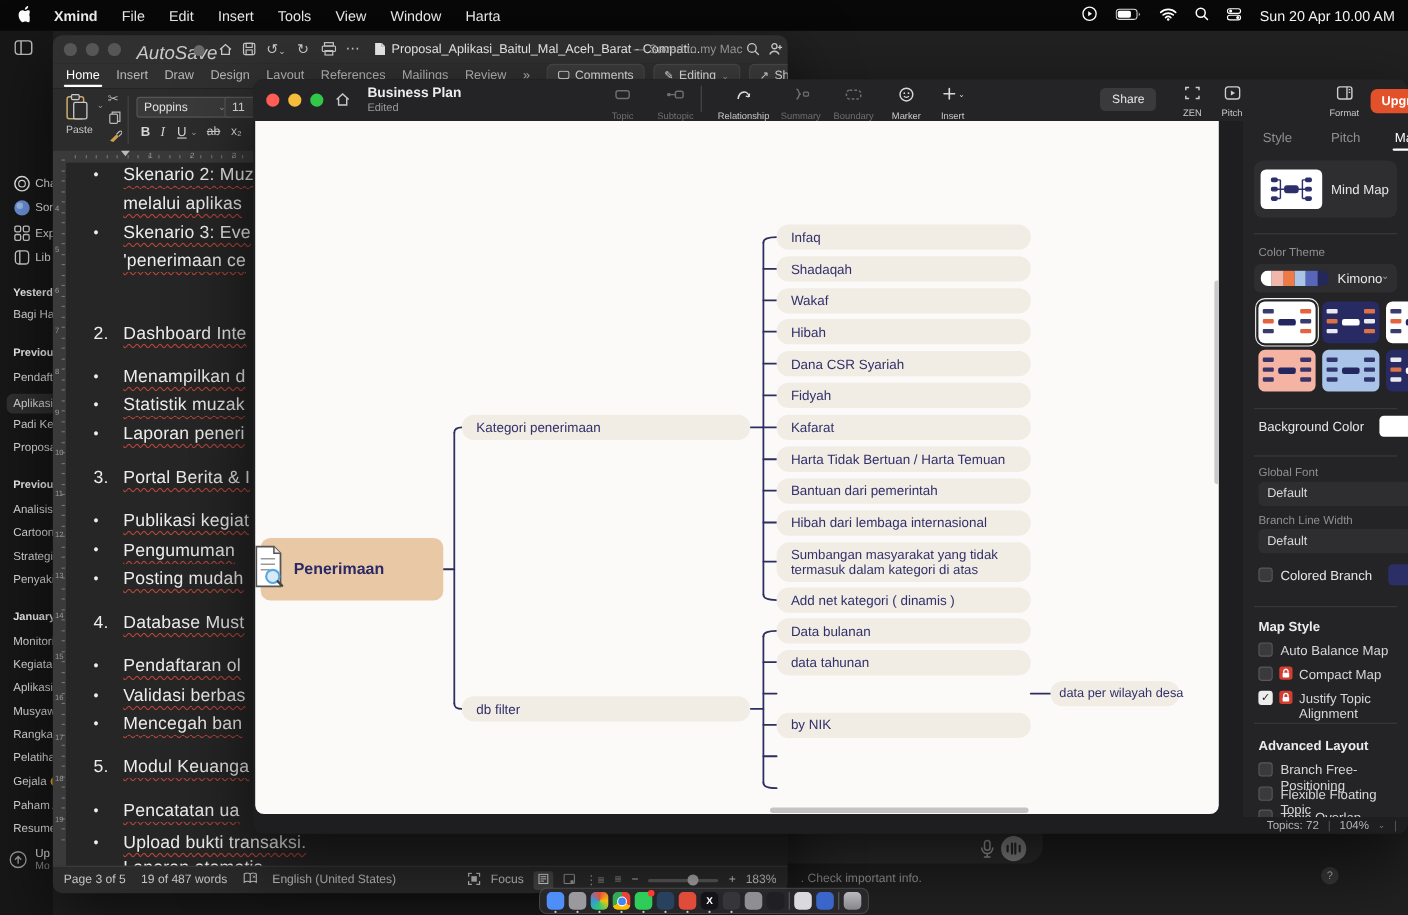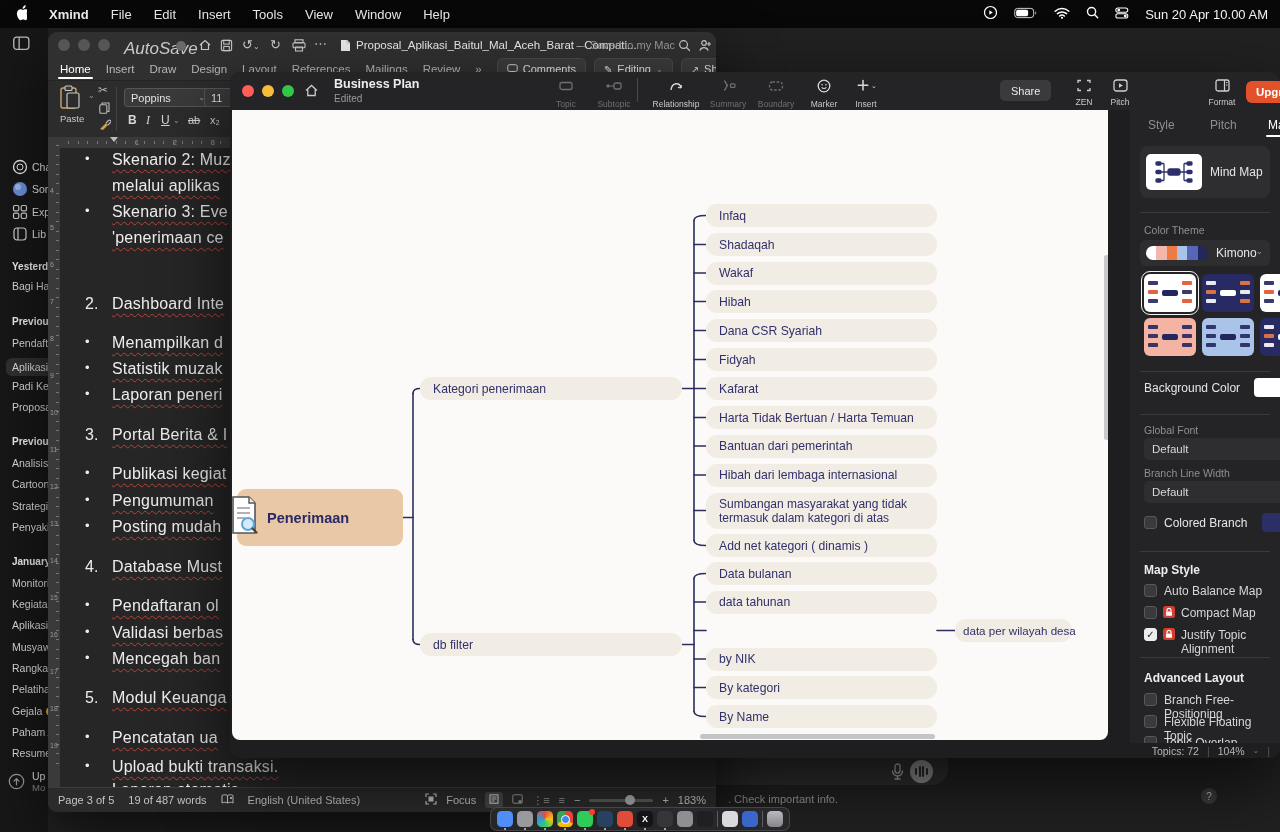--- a/index.html
+++ b/index.html
@@ -113,21 +113,21 @@
           </svg>
       </span>
       <span class="app mitem">Xmind</span>
 
     <span class="mitem">File</span>
         <span class="mitem">Edit</span>
         <span class="mitem">Insert</span>
         <span class="mitem">Tools</span>
         <span class="mitem">View</span>
         <span class="mitem">Window</span>
-        <span class="mitem">Help</span>
+        <span class="mitem">Harta</span>
       </div>
     <div id="menu-right">
       <span>
         <svg width="15" height="15" viewBox="0 0 16 16">
             <circle cx="8" cy="8" r="6.4" fill="none" stroke="#fff" stroke-width="1.3"></circle>
             <path d="M6.7 5.5 L10.4 8 L6.7 10.5 Z" fill="#fff"></path>
           </svg>
       </span>
       <span>
         <svg width="24" height="12" viewBox="0 0 26 12">
@@ -741,22 +741,20 @@
         <div class="mnode" style="left: 474px; top: 209px; width: 231px; height: 23px;">Dana CSR Syariah</div>
         <div class="mnode" style="left: 474px; top: 267px; width: 231px; height: 23px;">Kafarat</div>
         <div class="mnode" style="left: 474px; top: 296px; width: 231px; height: 23px;">Harta Tidak Bertuan / Harta Temuan</div>
         <div class="mnode" style="left: 474px; top: 324.5px; width: 231px; height: 23px;">Bantuan dari pemerintah</div>
         <div class="mnode" style="left: 474px; top: 353.5px; width: 231px; height: 23px;">Hibah dari lembaga internasional</div>
         <div class="mnode wrap" style="left: 474px; top: 382.5px; width: 231px; height: 36px;">Sumbangan masyarakat yang tidak termasuk dalam kategori di atas</div>
         <div class="mnode" style="left: 474px; top: 424px; width: 231px; height: 23px;">Add net kategori ( dinamis )</div>
         <div class="mnode" style="left: 474px; top: 452px; width: 231px; height: 23px;">Data bulanan</div>
         <div class="mnode" style="left: 474px; top: 480.5px; width: 231px; height: 23px;">data tahunan</div>
         <div class="mnode" style="left: 474px; top: 537.5px; width: 231px; height: 23px;">by NIK</div>
-        <div class="mnode" style="left: 474px; top: 566px; width: 231px; height: 23px;">By kategori</div>
-        <div class="mnode" style="left: 474px; top: 595px; width: 231px; height: 23px;">By Name</div>
         <div class="mnode" style="left: 723px; top: 509px; width: 117px; height: 23px; font-size: 11.6px; padding: 0px 8px;">data per wilayah desa</div>
       </div>
 
     <div id="xm-panel">
       <span class="p-abs p-dim" style="left:18px;top:8px;font-size:12px;">Style</span>
       <span class="p-abs p-dim" style="left:80px;top:8px;font-size:12px;">Pitch</span>
       <span class="p-abs" style="left:138px;top:8px;font-size:12px;color:#fff;">Map</span>
       <span class="p-abs" style="left:136px;top:25px;width:22px;height:2px;background:#fff;border-radius:1px;"></span>
 
       <div class="p-abs" style="left:10px;top:36px;width:130px;height:52px;background:#2e2e31;border-radius:8px;">

